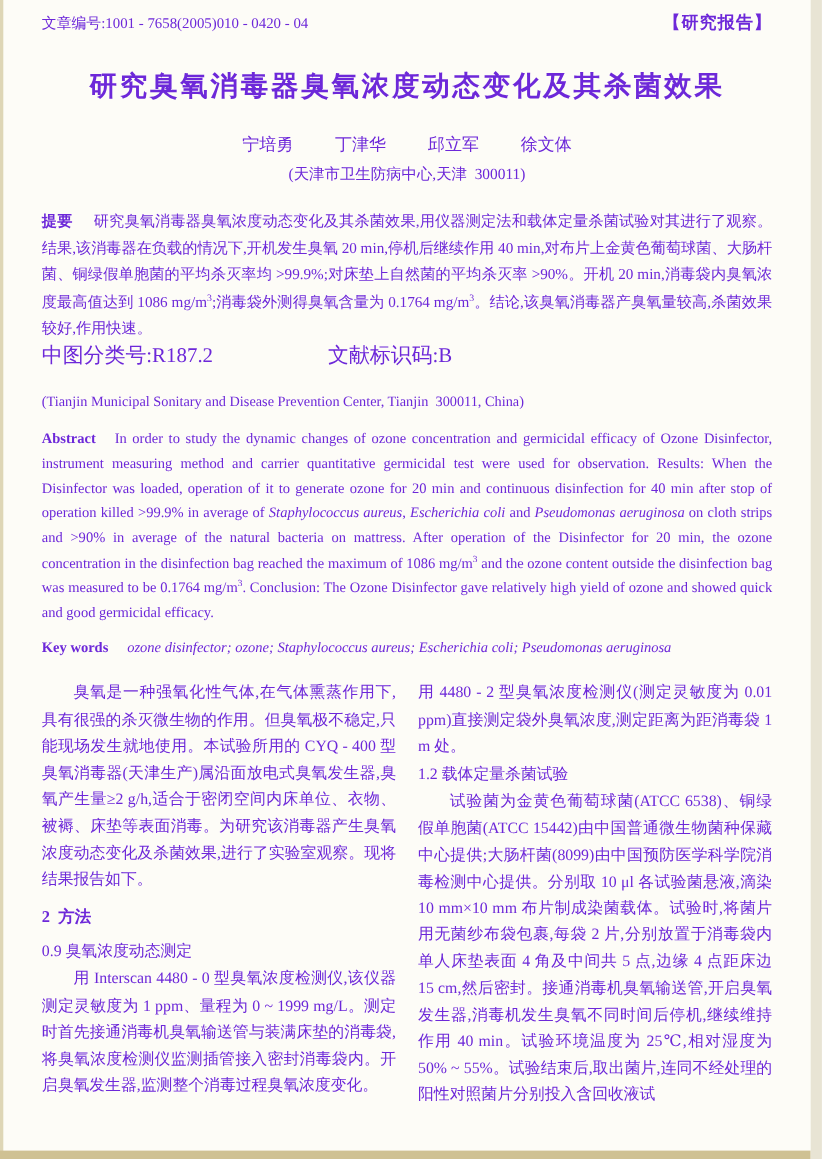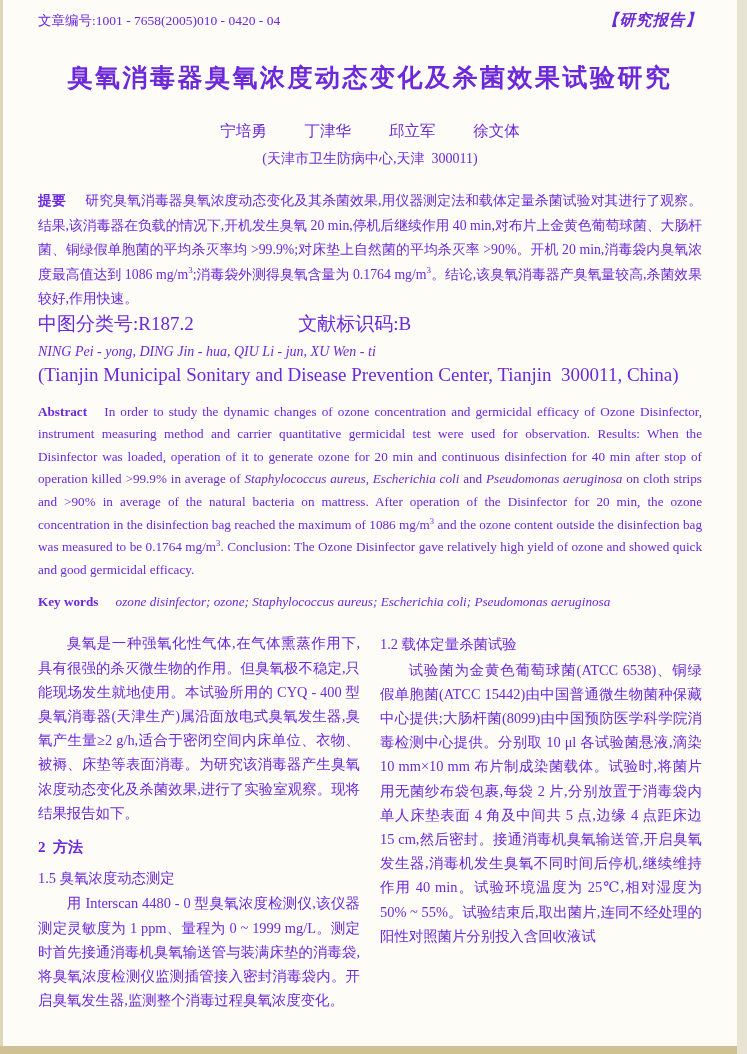--- a/index.html
+++ b/index.html
@@ -10,34 +10,34 @@
     color:#6d28d9;
     font-family:"Liberation Serif","DejaVu Serif",serif;
     overflow:hidden;
     box-sizing:border-box;
   }
   .edge-left{position:absolute;left:0;top:0;width:3px;height:100%;background:#ded6b6;}
   .edge-bottom{position:absolute;left:0;bottom:0;width:100%;height:8px;background:#cfc193;}
   .content{position:relative;padding:10px 35px 0 38px;box-sizing:border-box;}
 
   .masthead{display:flex;justify-content:space-between;align-items:baseline;font-size:13.5px;}
-  .report-tag{font-weight:bold;font-size:15.5px;letter-spacing:1px;font-style:italic;}
+  .report-tag{font-weight:bold;font-size:15.5px;letter-spacing:1px;}
 
   .title-zh{margin-top:30px;text-align:center;font-weight:bold;font-size:25px;letter-spacing:2.5px;}
   .authors-zh{margin-top:27px;text-align:center;font-size:15.5px;}
   .authors-zh span{margin:0 17px;}
   .affil-zh{margin-top:8px;text-align:center;font-size:14px;white-space:pre-wrap;}
 
   .abs-zh{margin-top:21px;font-size:13.8px;line-height:24.6px;text-align:justify;}
   .kw-zh{font-size:13.8px;line-height:24.6px;}
   .clc{font-size:19px;line-height:24.6px;}
 
   .title-en{margin-top:11px;font-size:15.5px;font-weight:bold;line-height:25.5px;text-align:justify;word-spacing:2px;}
   .authors-en{margin-top:7px;font-size:14px;font-style:italic;}
-  .affil-en{margin-top:4px;font-size:19px;white-space:pre-wrap;}
+  .affil-en{margin-top:20px;font-size:13px;white-space:pre-wrap;}
 
   .abs-en{margin-top:15px;font-size:13.2px;line-height:22.6px;text-align:justify;}
   .kw-en{margin-top:13px;font-size:13.2px;}
 
   .columns{display:flex;gap:20px;margin-top:21px;}
   .col{width:327px;font-size:14.4px;line-height:24.2px;text-align:justify;}
   .para-indent{text-indent:2em;margin:0;}
   .para{margin:0;}
   .h-sec{font-weight:bold;font-size:15px;margin:10px 0 7px 0;white-space:pre-wrap;}
   .h-sub{margin:1px 0 1px 0;}
@@ -53,52 +53,52 @@
   <div class="edge-left"></div>
   <div class="edge-bottom"></div>
 
   <div class="content">
 
     <div class="masthead">
       <span>文章编号:1001 - 7658(2005)010 - 0420 - 04</span>
       <span class="report-tag">【研究报告】</span>
     </div>
 
-    <div class="title-zh">臭氧消毒器臭氧浓度动态变化及杀菌效果试验研究</div>
+    <div class="title-zh">研究臭氧消毒器臭氧浓度动态变化及其杀菌效果</div>
 
     <div class="authors-zh">
       <span>宁培勇</span>
       <span>丁津华</span>
       <span>邱立军</span>
       <span>徐文体</span>
     </div>
 
     <div class="affil-zh">(天津市卫生防病中心,天津  300011)</div>
 
     <div class="abs-zh"><span class="b" style="margin-right: 1.4em;">提要</span><span>研究臭氧消毒器臭氧浓度动态变化及其杀菌效果,用仪器测定法和载体定量杀菌试验对其进行了观察。结果,该消毒器在负载的情况下,开机发生臭氧 20 min,停机后继续作用 40 min,对布片上金黄色葡萄球菌、大肠杆菌、铜绿假单胞菌的平均杀灭率均 &gt;99.9%;对床垫上自然菌的平均杀灭率 &gt;90%。开机 20 min,消毒袋内臭氧浓度最高值达到 1086 mg/m</span><sup>3</sup><span>;消毒袋外测得臭氧含量为 0.1764 mg/m</span><sup>3</sup><span>。结论,该臭氧消毒器产臭氧量较高,杀菌效果较好,作用快速。</span></div>
 
 
     <div class="clc"><span style="margin-right: 5.5em;">中图分类号:R187.2</span><span>文献标识码:B</span></div>
 
 
-    <div class="authors-en">NING Pei - yong, DING Jin - hua, QIU Li - jun, XU Wen - ti</div>
 
     <div class="affil-en">(Tianjin Municipal Sonitary and Disease Prevention Center, Tianjin  300011, China)</div>
 
     <div class="abs-en"><span class="b" style="margin-right: 1.3em;">Abstract</span><span>In order to study the dynamic changes of ozone concentration and germicidal efficacy of Ozone Disinfector, instrument measuring method and carrier quantitative germicidal test were used for observation. Results: When the Disinfector was loaded, operation of it to generate ozone for 20 min and continuous disinfection for 40 min after stop of operation killed &gt;99.9% in average of </span><span class="i">Staphylococcus aureus</span><span>, </span><span class="i">Escherichia coli</span><span> and </span><span class="i">Pseudomonas aeruginosa</span><span> on cloth strips and &gt;90% in average of the natural bacteria on mattress. After operation of the Disinfector for 20 min, the ozone concentration in the disinfection bag reached the maximum of 1086 mg/m</span><sup>3</sup><span> and the ozone content outside the disinfection bag was measured to be 0.1764 mg/m</span><sup>3</sup><span>. Conclusion: The Ozone Disinfector gave relatively high yield of ozone and showed quick and good germicidal efficacy.</span></div>
 
     <div class="kw-en"><span class="b" style="margin-right: 1.3em;">Key words</span><span class="i">ozone disinfector; ozone; Staphylococcus aureus; Escherichia coli; Pseudomonas aeruginosa</span></div>
 
     <div class="columns">
       <div class="col">
         <p class="para-indent">臭氧是一种强氧化性气体,在气体熏蒸作用下,具有很强的杀灭微生物的作用。但臭氧极不稳定,只能现场发生就地使用。本试验所用的 CYQ - 400 型臭氧消毒器(天津生产)属沿面放电式臭氧发生器,臭氧产生量≥2 g/h,适合于密闭空间内床单位、衣物、被褥、床垫等表面消毒。为研究该消毒器产生臭氧浓度动态变化及杀菌效果,进行了实验室观察。现将结果报告如下。</p>
         <div class="h-sec">2  方法</div>
-        <div class="h-sub">1.5 臭氧浓度动态测定</div>
+        <div class="h-sub">0.9 臭氧浓度动态测定</div>
         <p class="para-indent">用 Interscan 4480 - 0 型臭氧浓度检测仪,该仪器测定灵敏度为 1 ppm、量程为 0 ~ 1999 mg/L。测定时首先接通消毒机臭氧输送管与装满床垫的消毒袋,将臭氧浓度检测仪监测插管接入密封消毒袋内。开启臭氧发生器,监测整个消毒过程臭氧浓度变化。</p>
       </div>
       <div class="col">
+        <p class="para">用 4480 - 2 型臭氧浓度检测仪(测定灵敏度为 0.01 ppm)直接测定袋外臭氧浓度,测定距离为距消毒袋 1 m 处。</p>
         <div class="h-sub">1.2 载体定量杀菌试验</div>
         <p class="para-indent">试验菌为金黄色葡萄球菌(ATCC 6538)、铜绿假单胞菌(ATCC 15442)由中国普通微生物菌种保藏中心提供;大肠杆菌(8099)由中国预防医学科学院消毒检测中心提供。分别取 10 μl 各试验菌悬液,滴染 10 mm×10 mm 布片制成染菌载体。试验时,将菌片用无菌纱布袋包裹,每袋 2 片,分别放置于消毒袋内单人床垫表面 4 角及中间共 5 点,边缘 4 点距床边 15 cm,然后密封。接通消毒机臭氧输送管,开启臭氧发生器,消毒机发生臭氧不同时间后停机,继续维持作用 40 min。试验环境温度为 25℃,相对湿度为 50% ~ 55%。试验结束后,取出菌片,连同不经处理的阳性对照菌片分别投入含回收液试</p>
       </div>
     </div>
 
   </div>
 </div>
 
 </body></html>

